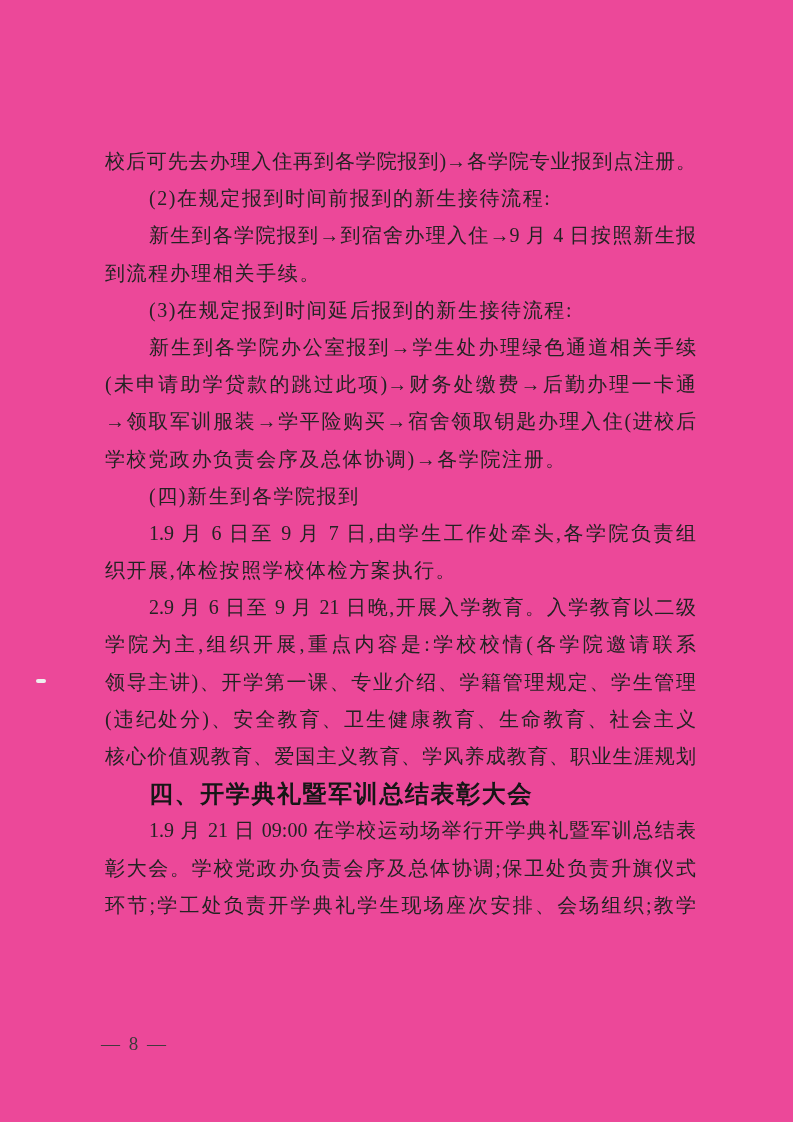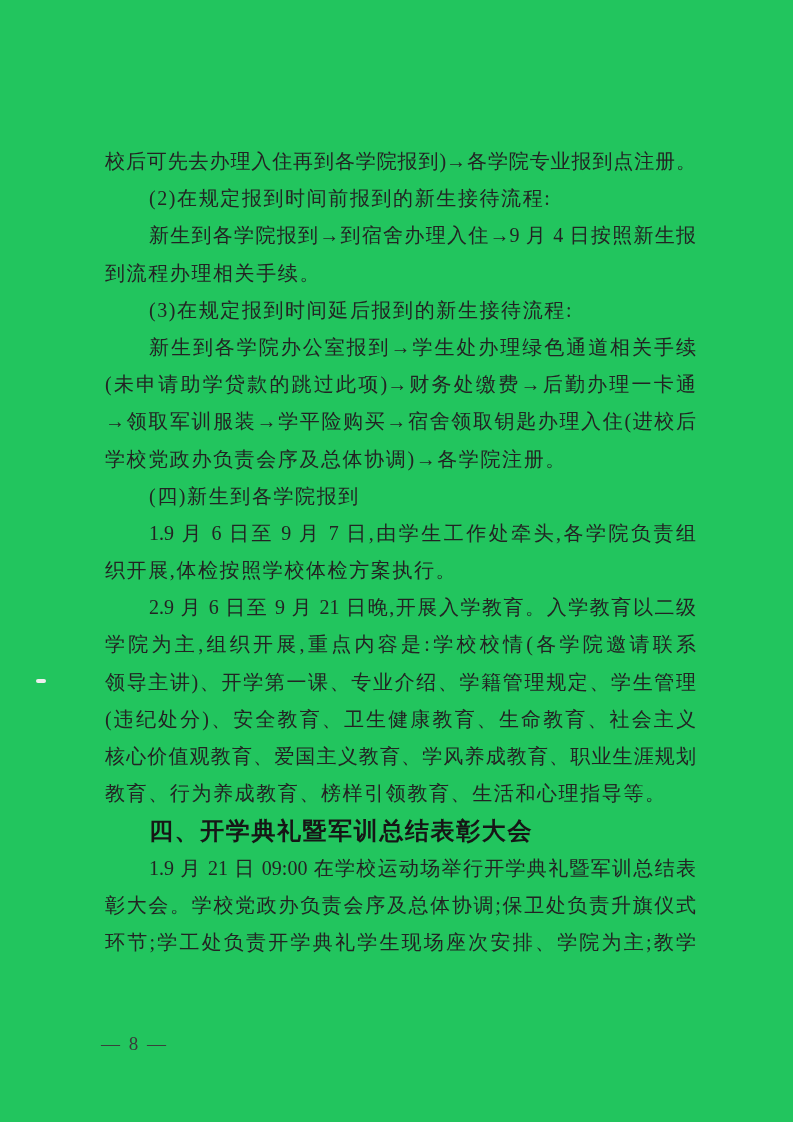--- a/index.html
+++ b/index.html
@@ -5,21 +5,21 @@
   html, body { margin: 0; padding: 0; }
   body {
     width: 793px; height: 1122px;
     background: #ffffff;
     position: relative;
     overflow: hidden;
     font-family: "Liberation Serif", serif;
   }
   .page {
     position: absolute; inset: 0;
-    background: #22c55e;
+    background: #ec4899;
   }
   .textblock {
     position: absolute;
     left: 105px; top: 143px;
     width: 591px;
     color: #232323;
   }
   .line {
     height: 37.2px;
     line-height: 37.2px;
@@ -75,21 +75,20 @@
       <div class="line justify">→领取军训服装→学平险购买→宿舍领取钥匙办理入住(进校后</div>
       <div class="line left">学校党政办负责会序及总体协调)→各学院注册。</div>
       <div class="line left indent">(四)新生到各学院报到</div>
       <div class="line justify indent">1.9 月 6 日至 9 月 7 日,由学生工作处牵头,各学院负责组</div>
       <div class="line left">织开展,体检按照学校体检方案执行。</div>
       <div class="line justify indent">2.9 月 6 日至 9 月 21 日晚,开展入学教育。入学教育以二级</div>
       <div class="line justify">学院为主,组织开展,重点内容是:学校校情(各学院邀请联系</div>
       <div class="line justify">领导主讲)、开学第一课、专业介绍、学籍管理规定、学生管理</div>
       <div class="line justify">(违纪处分)、安全教育、卫生健康教育、生命教育、社会主义</div>
       <div class="line justify">核心价值观教育、爱国主义教育、学风养成教育、职业生涯规划</div>
-      <div class="line left">教育、行为养成教育、榜样引领教育、生活和心理指导等。</div>
       <div class="line left indent heading">四、开学典礼暨军训总结表彰大会</div>
       <div class="line justify indent">1.9 月 21 日 09:00 在学校运动场举行开学典礼暨军训总结表</div>
       <div class="line justify">彰大会。学校党政办负责会序及总体协调;保卫处负责升旗仪式</div>
-      <div class="line justify">环节;学工处负责开学典礼学生现场座次安排、学院为主;教学</div>
+      <div class="line justify">环节;学工处负责开学典礼学生现场座次安排、会场组织;教学</div>
     </div>
   <div class="artifact"></div>
   <div class="footer">— 8 —</div>
 </div>
 
 </body></html>

